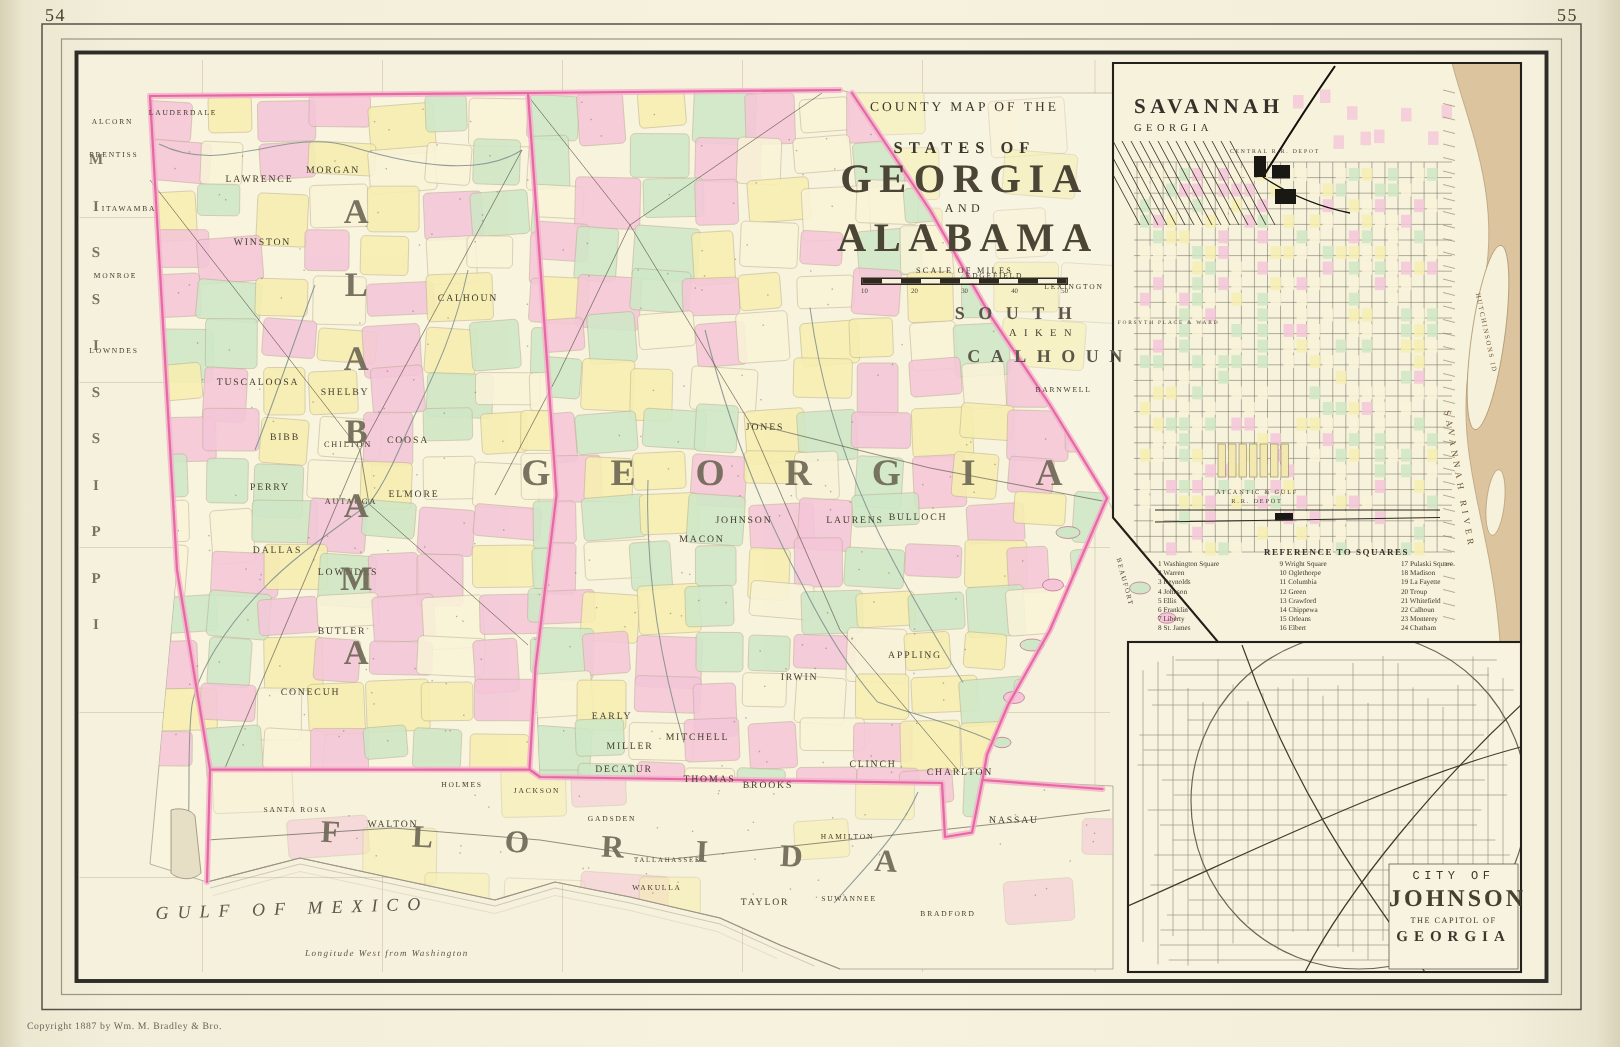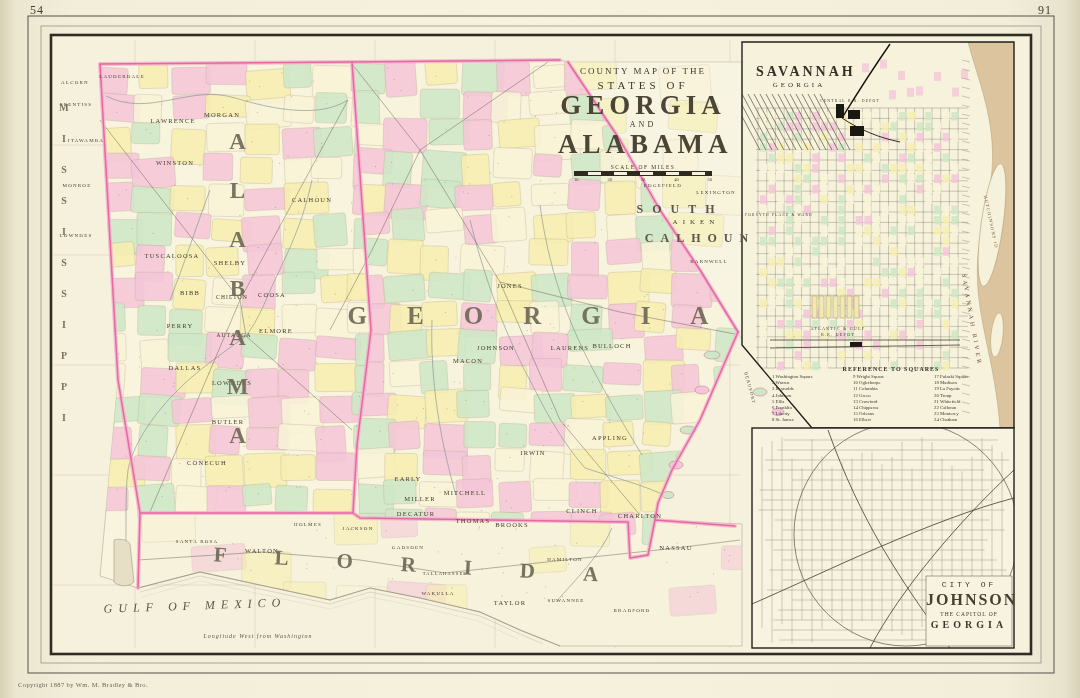--- a/index.html
+++ b/index.html
@@ -12,48 +12,48 @@
   .pageno{position:absolute;top:3px;font-size:12px;letter-spacing:1px;color:#45402f;}
   .pageno.l{left:30px;} .pageno.r{right:28px;}
   .mlbl{position:absolute;transform:translate(-50%,-50%);font-size:6.5px;letter-spacing:1.2px;
     color:#453f30;white-space:nowrap;font-family:"Liberation Serif",serif;}
   .mlbl.vert{writing-mode:vertical-rl;text-orientation:upright;}
   .mlbl.state{color:#6f6957;opacity:.92;font-weight:bold;}
   .mlbl.state2{color:#5c564a;font-weight:bold;}
   .mlbl.water{font-style:italic;color:#5c574a;letter-spacing:1px;}
   .titleblock{position:absolute;left:558px;top:66px;width:170px;text-align:center;color:#3b362a;}
   .tk{font-size:9px;letter-spacing:2px;}
-  .so{font-size:11px;letter-spacing:4px;font-weight:normal;margin-top:3px;}
+  .so{font-size:11px;letter-spacing:4px;font-weight:bold;margin-top:17px;}
   .big{font-size:27px;letter-spacing:5px;font-weight:bold;color:#4b4536;line-height:1.05;}
   .and{font-size:8px;letter-spacing:3px;margin:1px 0;}
   .scl{font-size:5.5px;letter-spacing:1.5px;margin-top:5px;}
   .scalebar{height:3px;margin:1px 16px 0 16px;border:0.5px solid #2e2a20;
     background:repeating-linear-gradient(90deg,#2e2a20 0 13px,#f6f1dc 13px 26px);}
   .ticks{display:flex;justify-content:space-between;padding:0 16px;font-size:4.5px;color:#4a4435;margin-top:1px;}
-  .sav-title{position:absolute;left:756px;top:64px;width:86px;text-align:center;color:#35312a;}
+  .sav-title{position:absolute;left:756px;top:64px;width:86px;text-align:left;color:#35312a;}
   .sv1{font-size:14px;letter-spacing:3px;font-weight:bold;}
   .sv2{font-size:7px;letter-spacing:3px;margin-top:1px;}
   .reference{position:absolute;left:772px;top:366px;width:238px;}
   .ref-title{font-size:6px;font-weight:bold;letter-spacing:1px;text-align:center;color:#33302a;}
   .ref-cols{display:flex;gap:5px;margin-top:2px;}
   .ref-col{flex:1;font-size:4.8px;line-height:6.2px;color:#3d392f;}
   .atl-title{position:absolute;left:926px;top:580px;width:86px;text-align:center;color:#3b372c;}
   .at1{font-size:8px;letter-spacing:3px;font-family:Liberation Mono, monospace;}
   .at2{font-size:16px;letter-spacing:2px;font-weight:bold;margin-top:2px;color:#46412f;}
   .at3{font-size:5.5px;letter-spacing:1px;margin-top:2px;}
   .at4{font-size:10px;letter-spacing:4px;margin-top:2px;font-weight:bold;}
   .copyright{position:absolute;left:18px;top:681px;font-size:6.5px;letter-spacing:.4px;color:#6b6557;}
 </style>
 </head>
 <body>
 
 <div class="page">
 
   <span class="pageno l">54</span>
-  <span class="pageno r">91</span>
+  <span class="pageno r">55</span>
 
   <svg class="art" width="1080" height="698" viewBox="0 0 1080 698">
     <defs>
       <clipPath id="clipAL">
           <path d="M100,64 L352,62 L371,330 L357,445 L353,513 L140,513 L138,588 L100,576 L118,380 Z"></path>
         </clipPath>
       <clipPath id="clipGA">
           <path d="M352,62 L560,60 L568,62 L620,140 L660,210 L700,270 L738,332 L700,420 L672,470 L658,503 L655,520 L648,555 L630,558 L628,522 L360,518 L357,445 L371,330 Z"></path>
         </clipPath>
       <clipPath id="clipSC">

